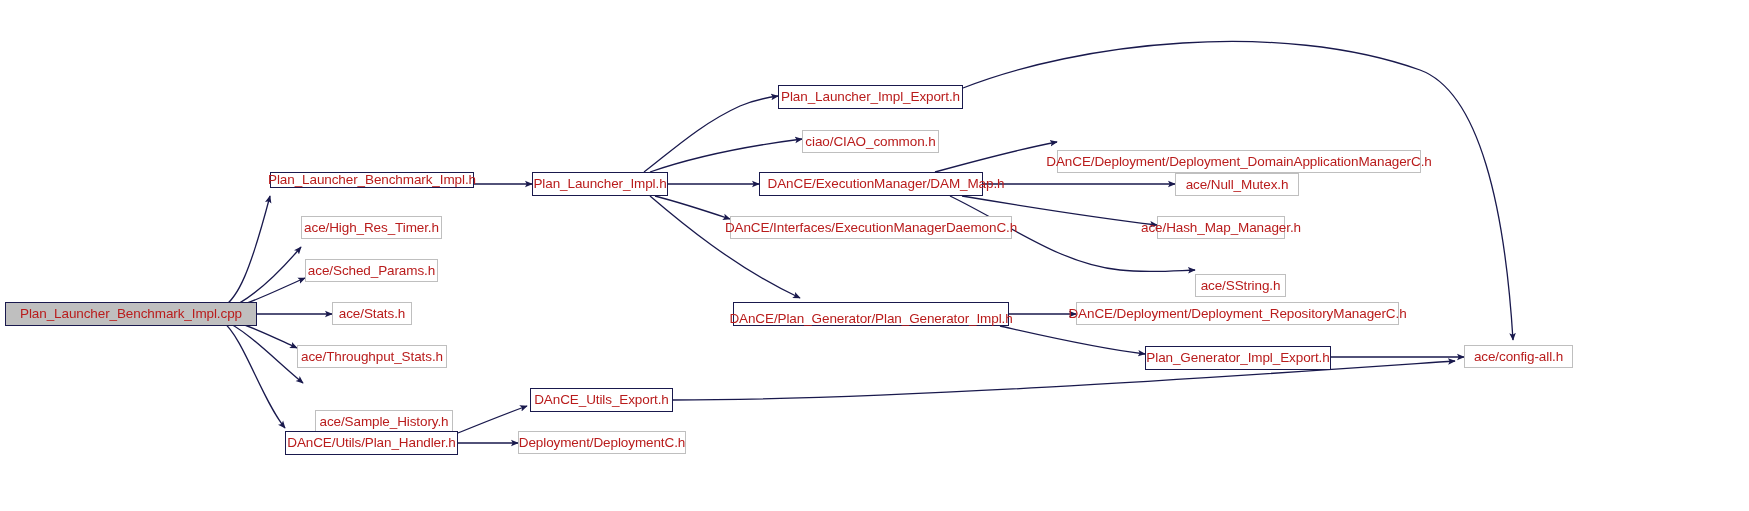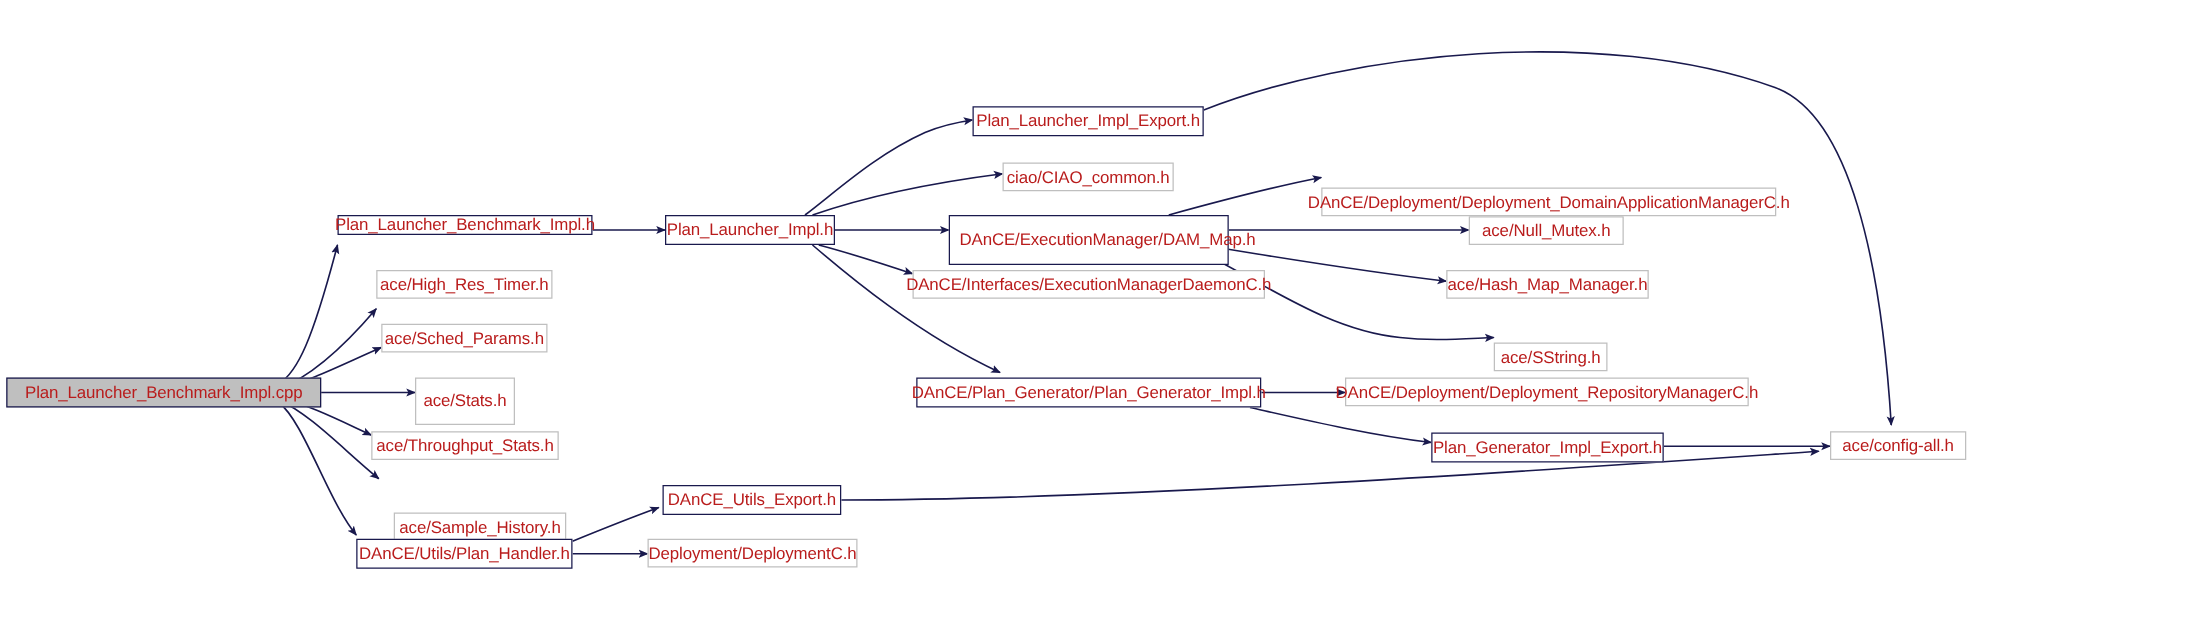--- a/index.html
+++ b/index.html
@@ -59,21 +59,21 @@
       </div>
       <div class="node int" style="left: 270px; top: 172px; width: 204px; height: 16px;">
         <span>Plan_Launcher_Benchmark_Impl.h</span>
       </div>
       <div class="node ext" style="left: 301px; top: 216px; width: 141px; height: 23px;">
         <span>ace/High_Res_Timer.h</span>
       </div>
       <div class="node ext" style="left: 305px; top: 259px; width: 133px; height: 23px;">
         <span>ace/Sched_Params.h</span>
       </div>
-      <div class="node ext" style="left: 332px; top: 302px; width: 80px; height: 38px;">
+      <div class="node ext" style="left: 332px; top: 302px; width: 80px; height: 23px;">
         <span>ace/Stats.h</span>
       </div>
       <div class="node ext" style="left: 297px; top: 345px; width: 150px; height: 23px;">
         <span>ace/Throughput_Stats.h</span>
       </div>
       <div class="node ext" style="left: 303px; top: 410px; width: 138px; height: 23px; margin-left: 12px;">
         <span>ace/Sample_History.h</span>
       </div>
       <div class="node int" style="left: 285px; top: 431px; width: 173px; height: 24px;">
         <span>DAnCE/Utils/Plan_Handler.h</span>
@@ -86,36 +86,36 @@
       </div>
       <div class="node ext" style="left: 518px; top: 431px; width: 168px; height: 23px; text-align: center;">
         <span>Deployment/DeploymentC.h</span>
       </div>
       <div class="node int" style="left: 778px; top: 85px; width: 185px; height: 24px;">
         <span>Plan_Launcher_Impl_Export.h</span>
       </div>
       <div class="node ext" style="left: 802px; top: 130px; width: 137px; height: 23px;">
         <span>ciao/CIAO_common.h</span>
       </div>
-      <div class="node int" style="left: 759px; top: 172px; width: 224px; height: 40px; padding-left: 30px;">
+      <div class="node int" style="left: 759px; top: 172px; width: 224px; height: 24px; padding-left: 30px;">
         <span>DAnCE/ExecutionManager/DAM_Map.h</span>
       </div>
       <div class="node ext" style="left: 730px; top: 216px; width: 282px; height: 23px;">
         <span>DAnCE/Interfaces/ExecutionManagerDaemonC.h</span>
       </div>
-      <div class="node int" style="left: 733px; top: 302px; width: 276px; height: 24px;">
+      <div class="node int" style="left: 733px; top: 302px; width: 276px; height: 24px; align-items: flex-end;">
         <span>DAnCE/Plan_Generator/Plan_Generator_Impl.h</span>
       </div>
       <div class="node ext" style="left: 1057px; top: 130px; width: 364px; height: 23px; margin-top: 20px;">
         <span>DAnCE/Deployment/Deployment_DomainApplicationManagerC.h</span>
       </div>
       <div class="node ext" style="left: 1175px; top: 173px; width: 124px; height: 23px;">
         <span>ace/Null_Mutex.h</span>
       </div>
-      <div class="node ext" style="left: 1157px; top: 216px; width: 162px; height: 23px;">
+      <div class="node ext" style="left: 1157px; top: 216px; width: 128px; height: 23px;">
         <span>ace/Hash_Map_Manager.h</span>
       </div>
       <div class="node ext" style="left: 1195px; top: 274px; width: 91px; height: 23px;">
         <span>ace/SString.h</span>
       </div>
       <div class="node ext" style="left: 1076px; top: 302px; width: 323px; height: 23px;">
         <span>DAnCE/Deployment/Deployment_RepositoryManagerC.h</span>
       </div>
       <div class="node int" style="left: 1145px; top: 346px; width: 186px; height: 24px;">
         <span>Plan_Generator_Impl_Export.h</span>

